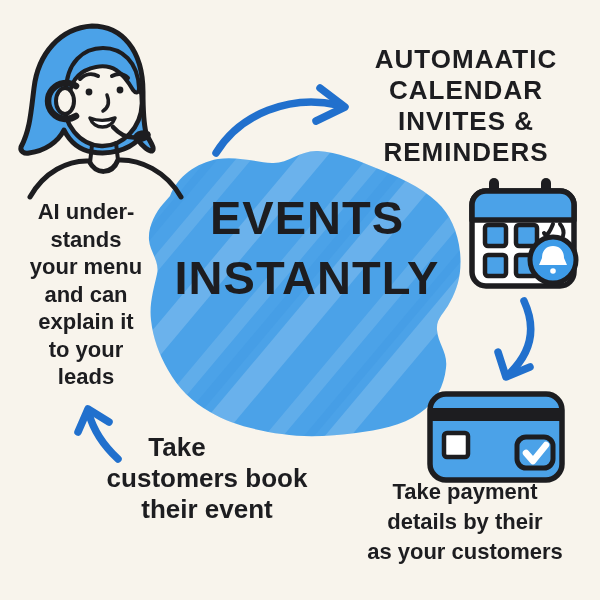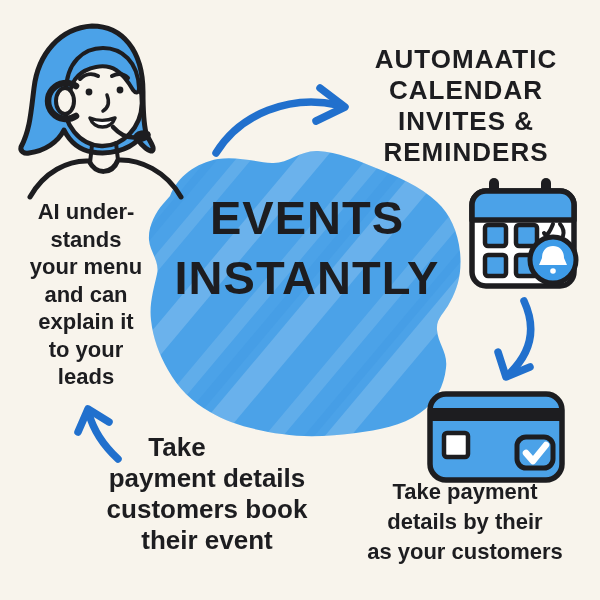--- a/index.html
+++ b/index.html
@@ -153,21 +153,20 @@
     <div class="line">stands</div>
     <div class="line">your menu</div>
     <div class="line">and can</div>
     <div class="line">explain it</div>
     <div class="line">to your</div>
     <div class="line">leads</div>
   </div>
 
   <div class="txt note-bottom-center">
     <div class="line">Take</div>
-    <div class="line">payment details</div>
     <div class="line">customers book</div>
     <div class="line">their event</div>
   </div>
 
   <div class="txt note-bottom-right">
     <div class="line">Take payment</div>
     <div class="line">details by their</div>
     <div class="line">as your customers</div>
   </div>
 

